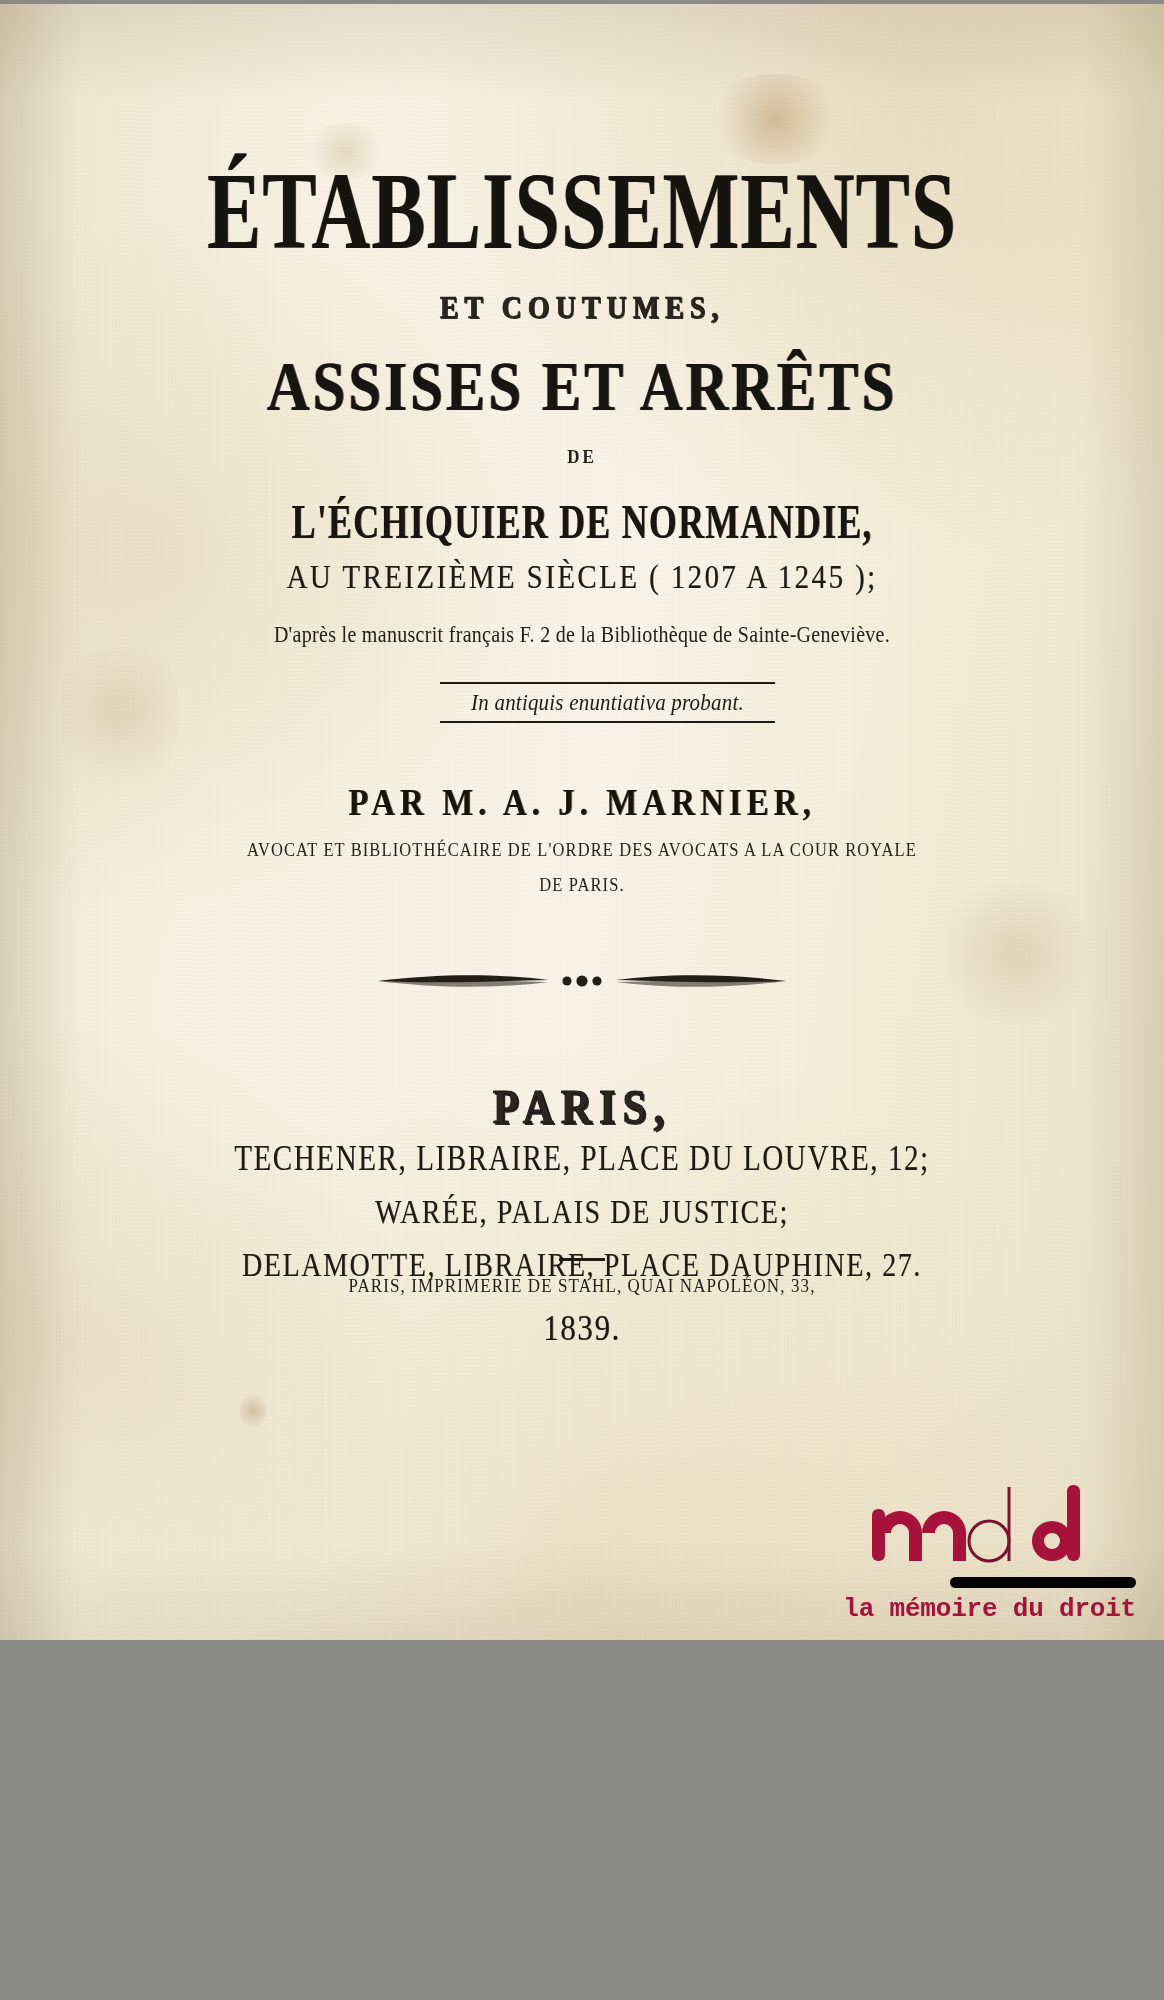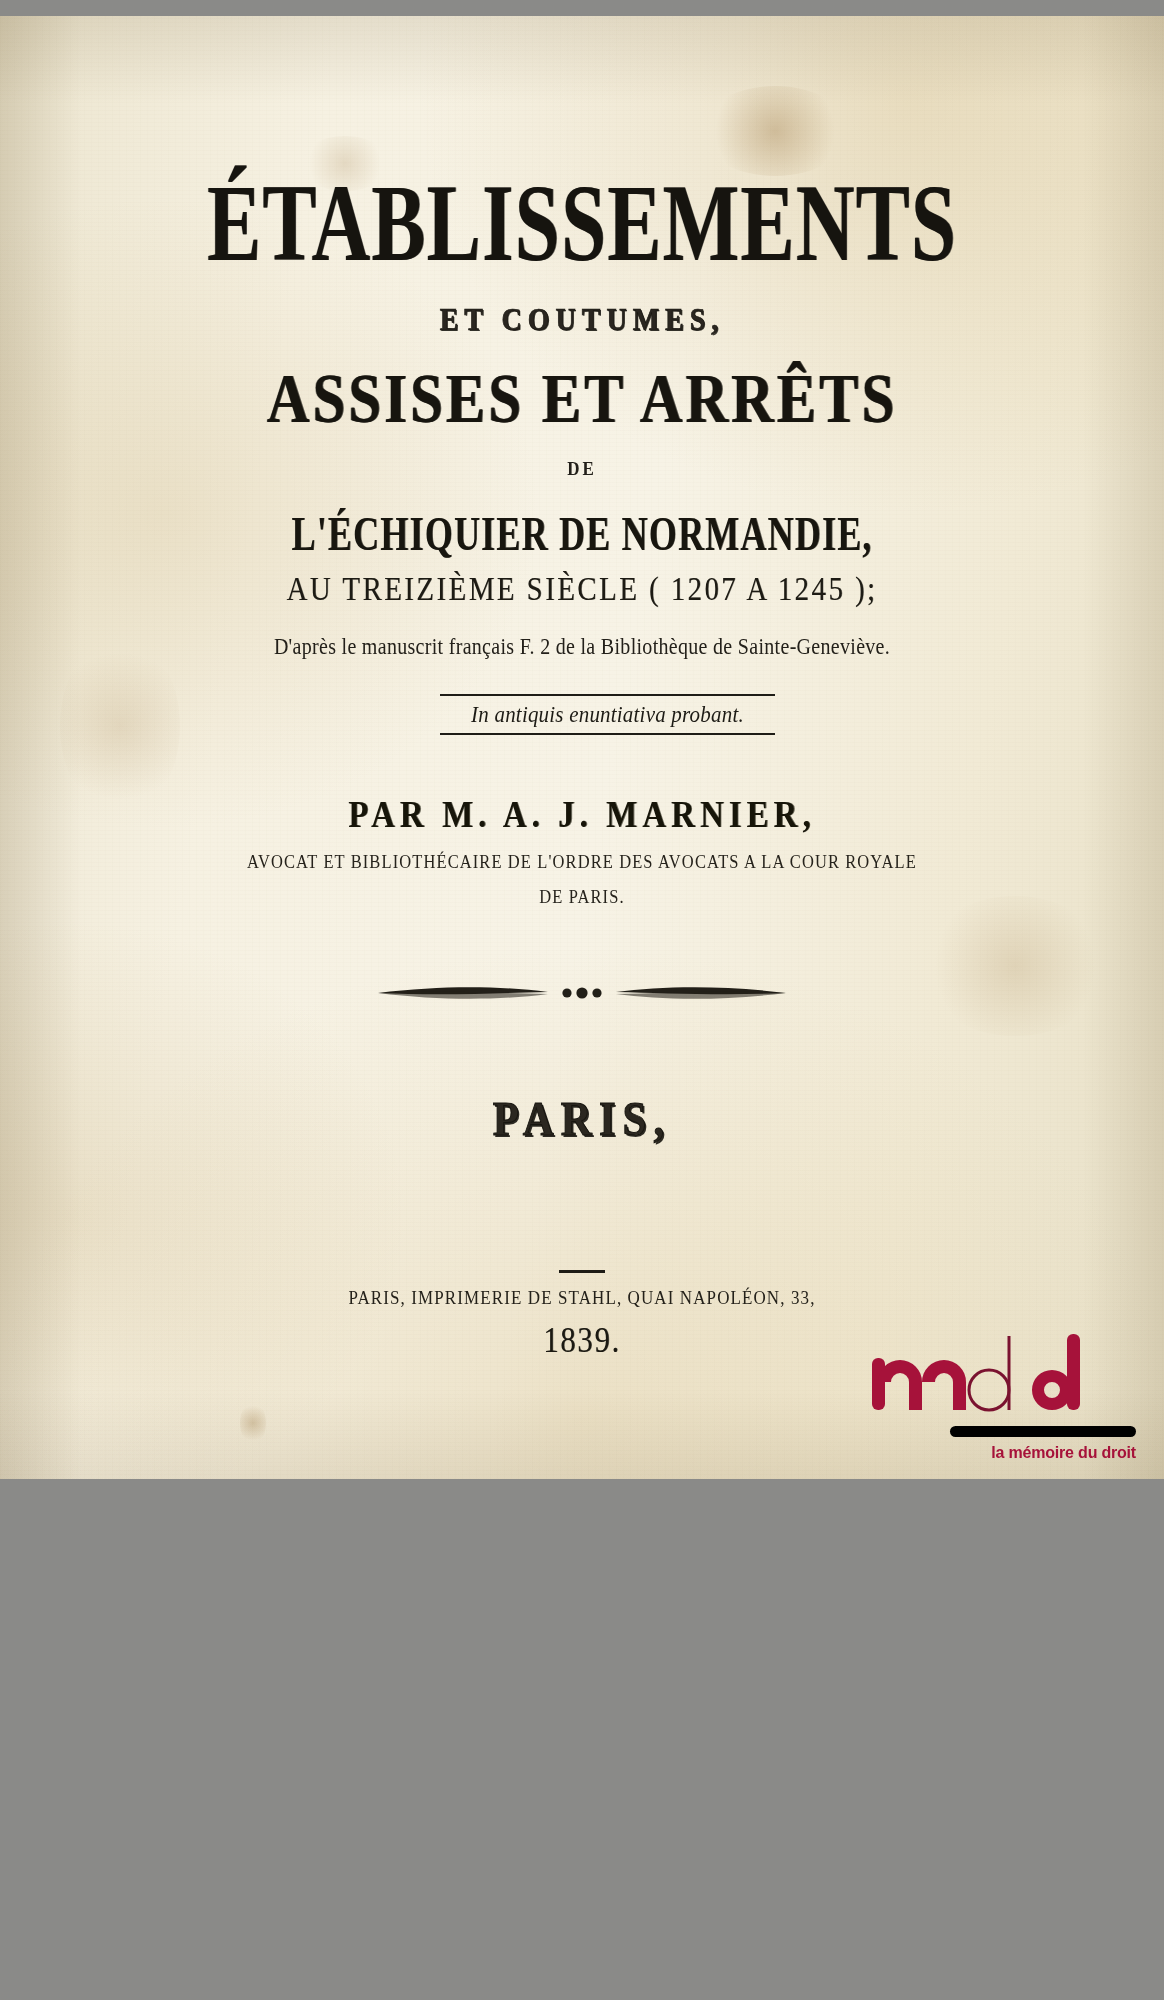--- a/index.html
+++ b/index.html
@@ -5,22 +5,22 @@
   html, body {
     margin: 0;
     padding: 0;
     background: #8a8a88;
   }
 
   
   .page {
     position: relative;
     width: 1164px;
-    height: 1463px;
-    margin: 16px auto;
+    height: 1636px;
+    margin: 4px auto;
     overflow: hidden;
     background: #f4efdd;
     background-image:
       radial-gradient(ellipse 60% 40% at 78% 6%,  rgba(205,178,120,.30), rgba(205,178,120,0) 70%),
       radial-gradient(ellipse 45% 30% at 14% 34%, rgba(198,172,116,.22), rgba(198,172,116,0) 72%),
       radial-gradient(ellipse 70% 45% at 50% 96%, rgba(211,186,131,.30), rgba(211,186,131,0) 72%),
       radial-gradient(ellipse 40% 28% at 6% 82%,  rgba(190,163,108,.22), rgba(190,163,108,0) 72%),
       linear-gradient(100deg, #ece5cf 0%, #f6f1e2 24%, #f7f3e6 52%, #f1ead5 78%, #e7dfc6 100%);
     font-family: "Liberation Serif", "DejaVu Serif", serif;
     color: #1c1a16;
@@ -276,23 +276,23 @@
   }
   .logo-mark { display: block; }
   .logo-bar {
     height: 11px;
     background: #000000;
     border-radius: 6px;
     margin: 4px 0 8px auto;
     width: 186px;
   }
   .logo-tag {
-    font-family: Liberation Sans, sans-serif;
-    font-weight: 700;
-    font-size: 16px;
+    font-family: Liberation Mono, monospace;
+    font-weight: 700;
+    font-size: 26px;
     color: #A6123A;
     letter-spacing: -.2px;
     line-height: 1;
   }
 </style>
 </head>
 <body>
 
 <div class="page">
 
@@ -334,20 +334,25 @@
         <path d="M6 13 C 70 21, 130 20, 176 14 C 130 13, 70 10, 6 13 Z" fill="#221f18" opacity=".55"></path>
         <path d="M414 13 C 350 5, 290 6, 244 12 C 290 13, 350 16, 414 13 Z" fill="#221f18"></path>
         <path d="M414 13 C 350 21, 290 20, 244 14 C 290 13, 350 10, 414 13 Z" fill="#221f18" opacity=".55"></path>
         <circle cx="195" cy="13" r="4.6" fill="#221f18"></circle>
         <circle cx="210" cy="13" r="5.6" fill="#221f18"></circle>
         <circle cx="225" cy="13" r="4.6" fill="#221f18"></circle>
       </svg>
     </div>
 
     <div class="paris-city">PARIS,</div>
+    <div class="imprint-lines">
+      <div class="imprint-line l1">TECHENER, LIBRAIRE, PLACE DU LOUVRE, 12;</div>
+      <div class="imprint-line l2">WARÉE, PALAIS DE JUSTICE;</div>
+      <div class="imprint-line l3">DELAMOTTE, LIBRAIRE, PLACE DAUPHINE, 27.</div>
+    </div>
     <div class="mid-rule"></div>
     <div class="printer">PARIS, IMPRIMERIE DE STAHL, QUAI NAPOLÉON, 33,</div>
     <div class="year">1839.</div>
 
     <div class="logo">
       <svg class="logo-mark" width="320" height="96" viewBox="0 0 320 96">
 
         <g fill="#A6123A">
           <rect x="56" y="32" width="13" height="52" rx="6"></rect>
           <path d="M62 56 a22 22 0 0 1 44 0 v28 h-13 v-28 a9 9 0 0 0 -18 0 z"></path>

